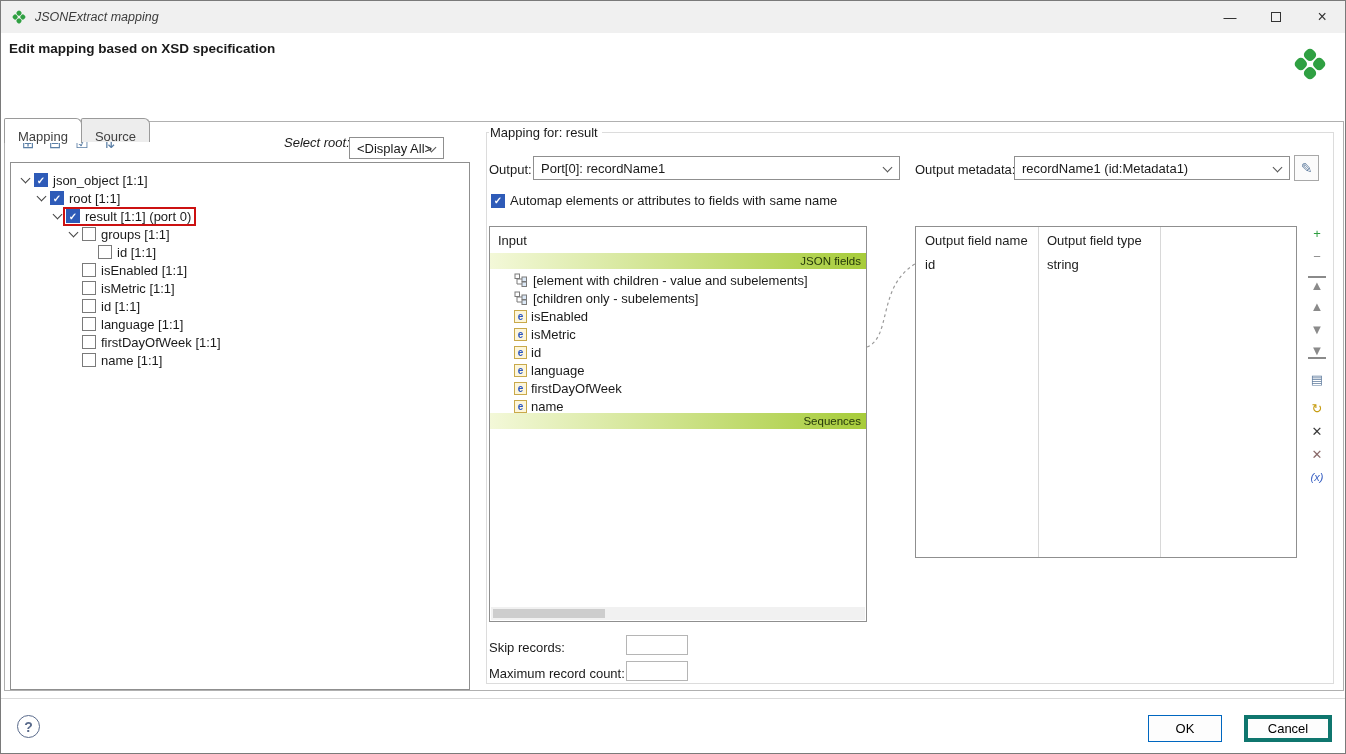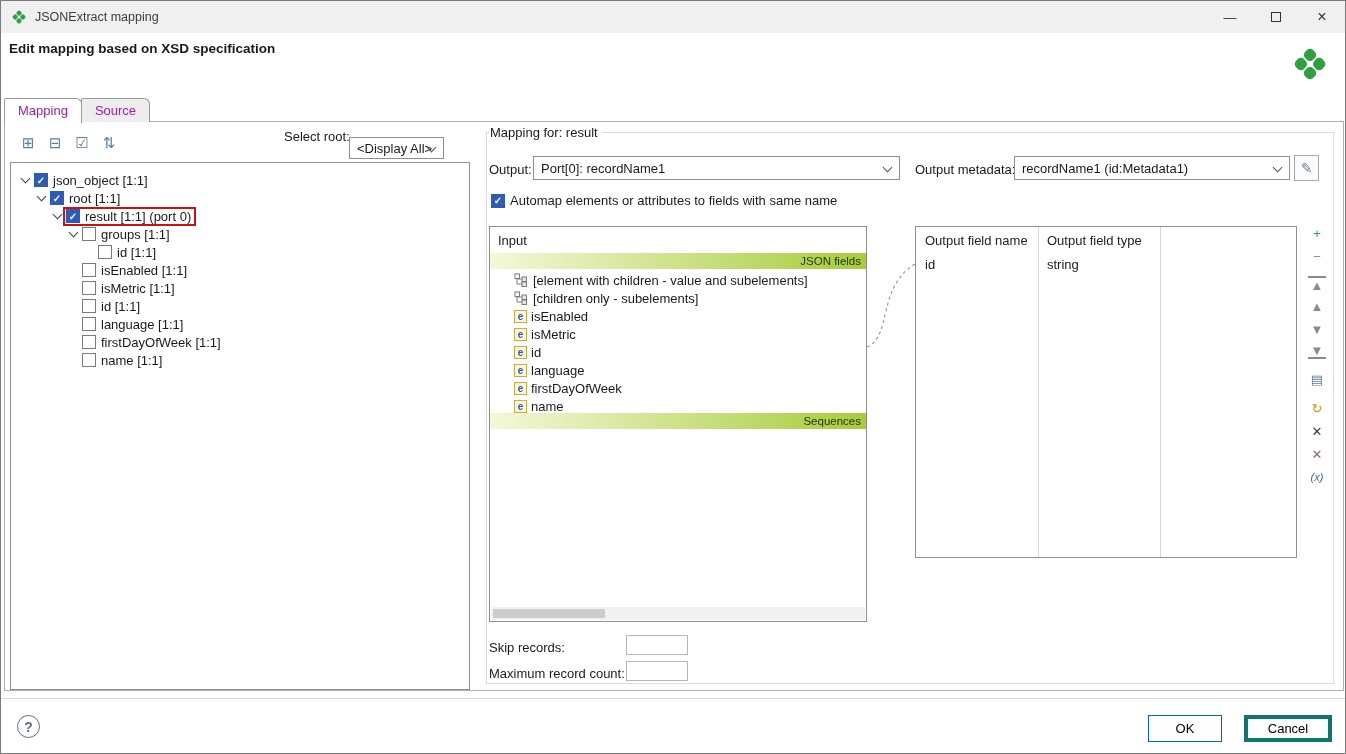--- a/index.html
+++ b/index.html
@@ -2,47 +2,47 @@
 <html style="--green: #2fa042; --acc: #2e5bb8; --red: #cc1111; --b1: #f3f8d8; --b2: #a7cc3a; --okb: #0067c0;"><head>
 <meta charset="utf-8">
 <style>
   * { margin:0; padding:0; box-sizing:border-box; }
   html,body { width:1346px; height:754px; overflow:hidden;
     font-family:"Liberation Sans", sans-serif; font-size:13px; color:#1a1a1a; background:#fff; }
   .window { position:absolute; inset:0; border:1px solid #7a7a7a; background:#fff; }
 
   
   .titlebar { position:absolute; left:0; top:0; right:0; height:32px; background:#f0f0f0;
-    display:flex; align-items:center; }
+    display:flex; align-items:center;font-style:italic; }
   .app-icon { margin-left:10px; width:16px; height:16px; color:var(--green,#2fa042); }
   .win-title { margin-left:8px; color:#3c3c3c; font-size:12.5px; }
   .win-controls { position:absolute; right:0; top:0; height:32px; display:flex; }
   .win-btn { width:46px; height:32px; display:flex; align-items:center; justify-content:center; color:#333; }
   .max-box { width:10px; height:10px; border:1px solid #333; display:inline-block; }
   .close-x { font-size:16px; }
 
   
   .header-title { position:absolute; left:8px; top:40px; font-weight:bold; font-size:13.5px; }
   .logo { position:absolute; right:16px; top:44px; width:38px; height:38px; color:var(--green,#2fa042); }
 
   
   .tabbar { position:absolute; left:3px; top:97px; height:24px; display:flex; z-index:5; }
-  .tab { padding:4px 13px 3px; border:1px solid #9a9a9a; border-bottom:none; background:#ededed;
-    color:#a21caf; margin-right:-1px; position:relative; height:24px; border-radius:2px 6px 0 0; }
+  .tab { padding:10px 13px 3px; border:1px solid #9a9a9a; border-bottom:none; background:#ededed;
+    color:#404040; margin-right:-1px; position:relative; height:24px; border-radius:2px 6px 0 0;margin-top:20px; }
   .tab.active { background:#fff; z-index:6; height:25px; }
 
   
   .frame { position:absolute; left:3px; top:120px; width:1340px; height:570px;
     border:1px solid #b0b0b0; background:#fff; }
 
   
   .tree-toolbar { position:absolute; left:14px; top:12px; display:flex; gap:9px; }
   .tt-btn { width:18px; height:18px; display:flex; align-items:center; justify-content:center;
     font-size:15px; color:#5b7fa6; }
-  .select-root-label { position:absolute; left:279px; top:7px; }
+  .select-root-label { position:absolute; left:279px; top:13px;font-style:italic; }
   .combo { position:absolute; height:24px; border:1px solid #8f8f8f; background:#fff;
     display:flex; align-items:center; padding:0 22px 0 7px; white-space:nowrap; overflow:hidden; }
   .combo-chev { position:absolute; right:8px; top:7px; width:7px; height:7px;
     border-right:1.5px solid #555; border-bottom:1.5px solid #555; transform:rotate(45deg); }
   .combo.sm { height:22px; }
   .tree-box { position:absolute; left:5px; top:40px; width:460px; height:528px;
     border:1px solid #8f8f8f; background:#fff; overflow:hidden; padding-top:8px; }
   .tree-row { display:flex; align-items:center; height:18px; }
   .chev { width:16px; height:14px; display:inline-flex; align-items:center; justify-content:center; flex:none; }
   .chev.open::before { content:''; width:6px; height:6px; margin-top:-3px;

